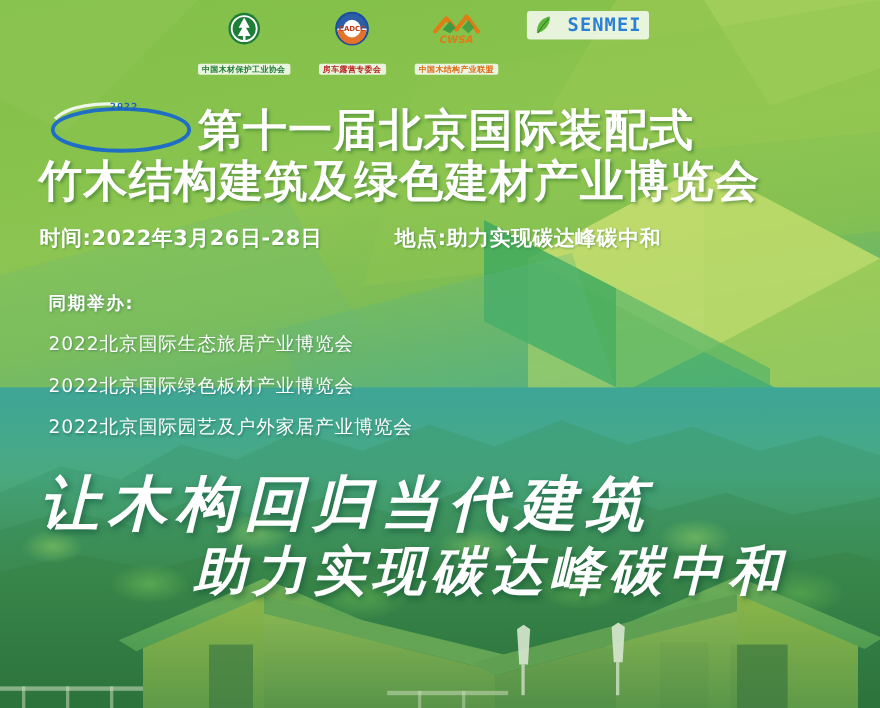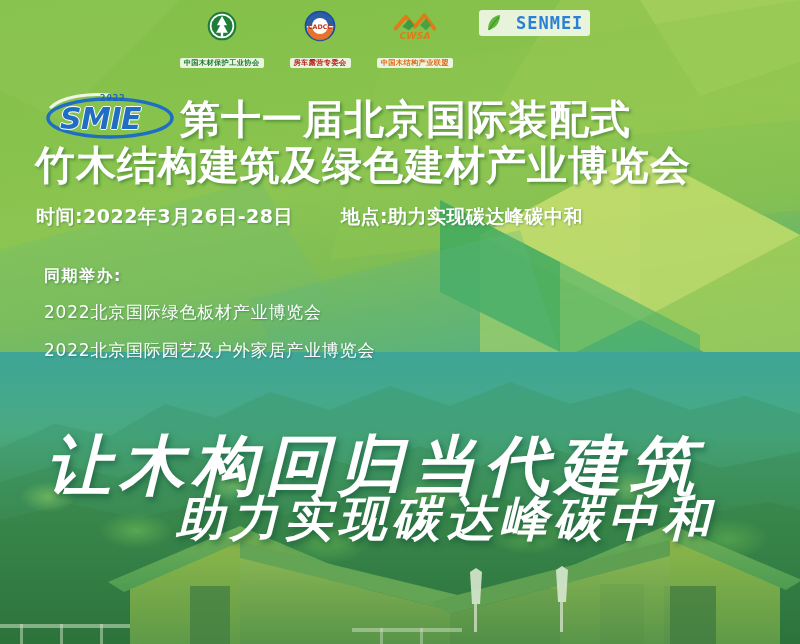--- a/index.html
+++ b/index.html
@@ -202,21 +202,21 @@
     line-height: 46px;
     white-space: nowrap;
   }
 
   
   .meta {
     position: absolute;
     left: 36px;
     top: 204px;
     display: flex;
-    gap: 48px;
+    gap: 66px;
     color: #ffffff;
     font-size: 19px;
     font-weight: bold;
     letter-spacing: .5px;
     text-shadow: 1px 1px 2px rgba(30,90,40,.4);
   }
 
   
   .concurrent {
     position: absolute;
@@ -242,23 +242,23 @@
   .slogan-1, .slogan-2 {
     position: absolute;
     color: #ffffff;
     font-weight: bold;
     font-style: italic;
     font-family: "DejaVu Serif", "Liberation Serif", serif;
     text-shadow: 2px 3px 6px rgba(10,70,45,.55);
     white-space: nowrap;
   }
   .slogan-1 {
-    left: 46px;
+    left: 36px;
     top: 422px;
-    font-size: 65px;
+    font-size: 54px;
     letter-spacing: 8px;
   }
   .slogan-2 {
     left: 176px;
     top: 487px;
     font-size: 48px;
     letter-spacing: 6px;
   }
 
   
@@ -394,35 +394,35 @@
     </div>
 
   </div>
 
   <div class="smie">
     <svg width="132" height="48" viewBox="0 0 132 48" style="position:absolute;left:0;top:0">
       <ellipse cx="66" cy="26" rx="62" ry="19" fill="none" stroke="#1f6ec4" stroke-width="3.5"></ellipse>
       <path d="M6 16 C18 4 46 1 66 3" fill="none" stroke="#ffffff" stroke-width="3" opacity=".85"></path>
     </svg>
     <span class="smie-year">2022</span>
-    <span class="smie-word">SMIE</span>
   </div>
 
   <div class="headline">
     <div class="hl-1">第十一届北京国际装配式</div>
     <div class="hl-2">竹木结构建筑及绿色建材产业博览会</div>
   </div>
 
   <div class="meta">
     <span>时间:2022年3月26日-28日</span>
     <span>地点:助力实现碳达峰碳中和</span>
   </div>
 
   <div class="concurrent">
     <div class="concurrent-title">同期举办:</div>
+    <div class="concurrent-item">2022北京国际生态旅居产业博览会</div>
     <div class="concurrent-item">2022北京国际绿色板材产业博览会</div>
     <div class="concurrent-item">2022北京国际园艺及户外家居产业博览会</div>
   </div>
 
   <div class="slogan-1">让木构回归当代建筑</div>
   <div class="slogan-2">助力实现碳达峰碳中和</div>
 
 </div>
 
 </body></html>

